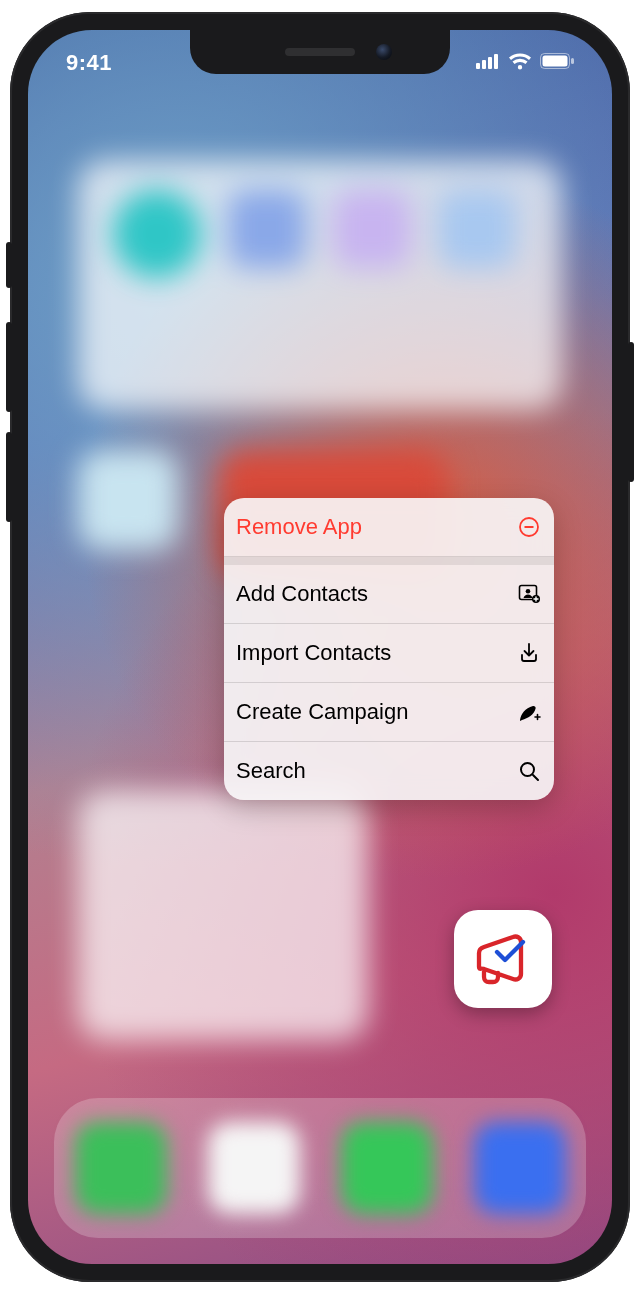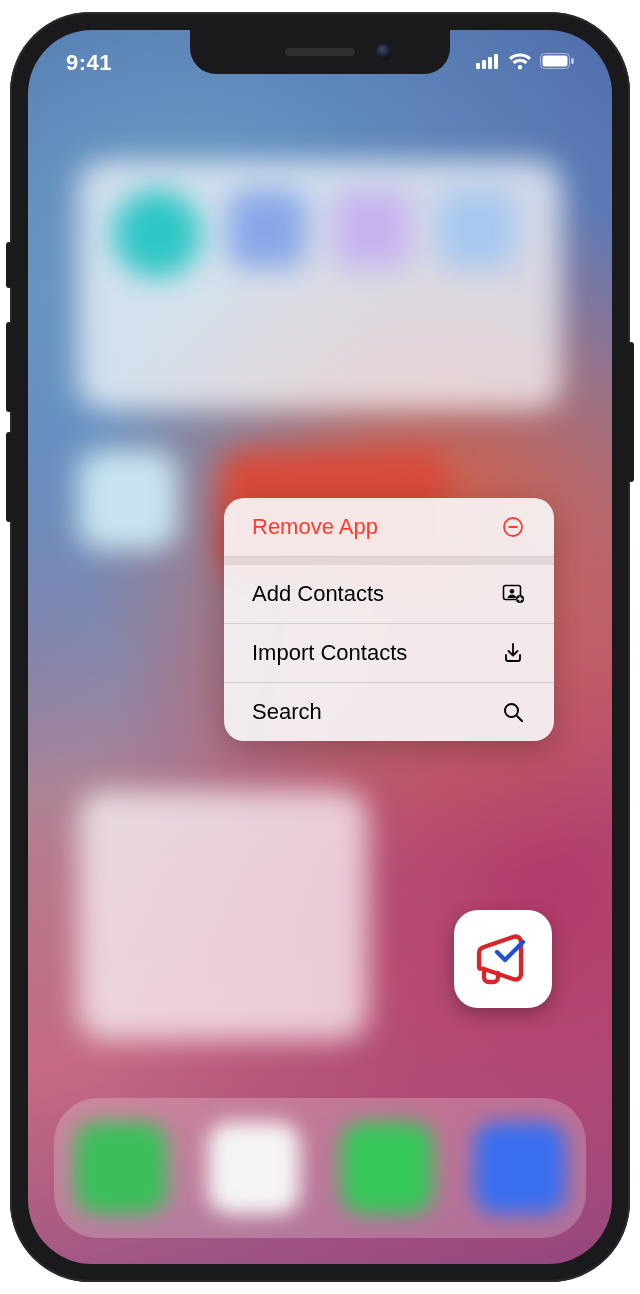--- a/index.html
+++ b/index.html
@@ -137,21 +137,21 @@
     backdrop-filter: blur(10px);
     border-radius: 20px;
     overflow: hidden;
     box-shadow: 0 8px 28px rgba(0,0,0,0.22);
     z-index: 30;
   }
   .menu-item {
     display: flex;
     align-items: center;
     justify-content: space-between;
-    padding: 16px 28px;
+    padding: 16px 12px;
     font-size: 22px;
     color: #000;
     border-bottom: 1px solid rgba(0,0,0,0.12);
     cursor: pointer;
   }
   .menu-item:last-child { border-bottom: none; }
   .menu-item.destructive { color: #ff3b30; }
   .menu-sep { height: 8px; background: rgba(0,0,0,0.08); }
   .menu-icon { width: 26px; height: 26px; display: flex; align-items: center; justify-content: center; flex-shrink: 0; }
   .menu-icon svg { width: 24px; height: 24px; }
@@ -257,20 +257,29 @@
         <span>Import Contacts</span>
         <span class="menu-icon">
           <svg viewBox="0 0 24 24" fill="none" stroke="#000" stroke-width="1.8" stroke-linecap="round" stroke-linejoin="round">
               <path d="M12 3v11"></path>
               <path d="M7.5 10 12 14.5 16.5 10"></path>
               <path d="M5 14v4a2 2 0 0 0 2 2h10a2 2 0 0 0 2-2v-4"></path>
             </svg>
         </span>
       </div>
 
+      <div class="menu-item">
+        <span>Create Campaign</span>
+        <span class="menu-icon">
+          <svg viewBox="0 0 24 24" fill="#000">
+              <path d="M3 20c1-6 5-12 13-14 1.5-.3 3 .9 2.6 2.4C17 15 11 18 5 20l-2 1 .0-1z"></path>
+              <path d="M18 17h5M20.5 14.5v5" stroke="#000" stroke-width="1.6" stroke-linecap="round" fill="none"></path>
+            </svg>
+        </span>
+      </div>
 
       <div class="menu-item">
         <span>Search</span>
         <span class="menu-icon">
           <svg viewBox="0 0 24 24" fill="none" stroke="#000" stroke-width="2" stroke-linecap="round">
               <circle cx="10.5" cy="10.5" r="6.5"></circle>
               <line x1="16" y1="16" x2="21" y2="21"></line>
             </svg>
         </span>
       </div>

